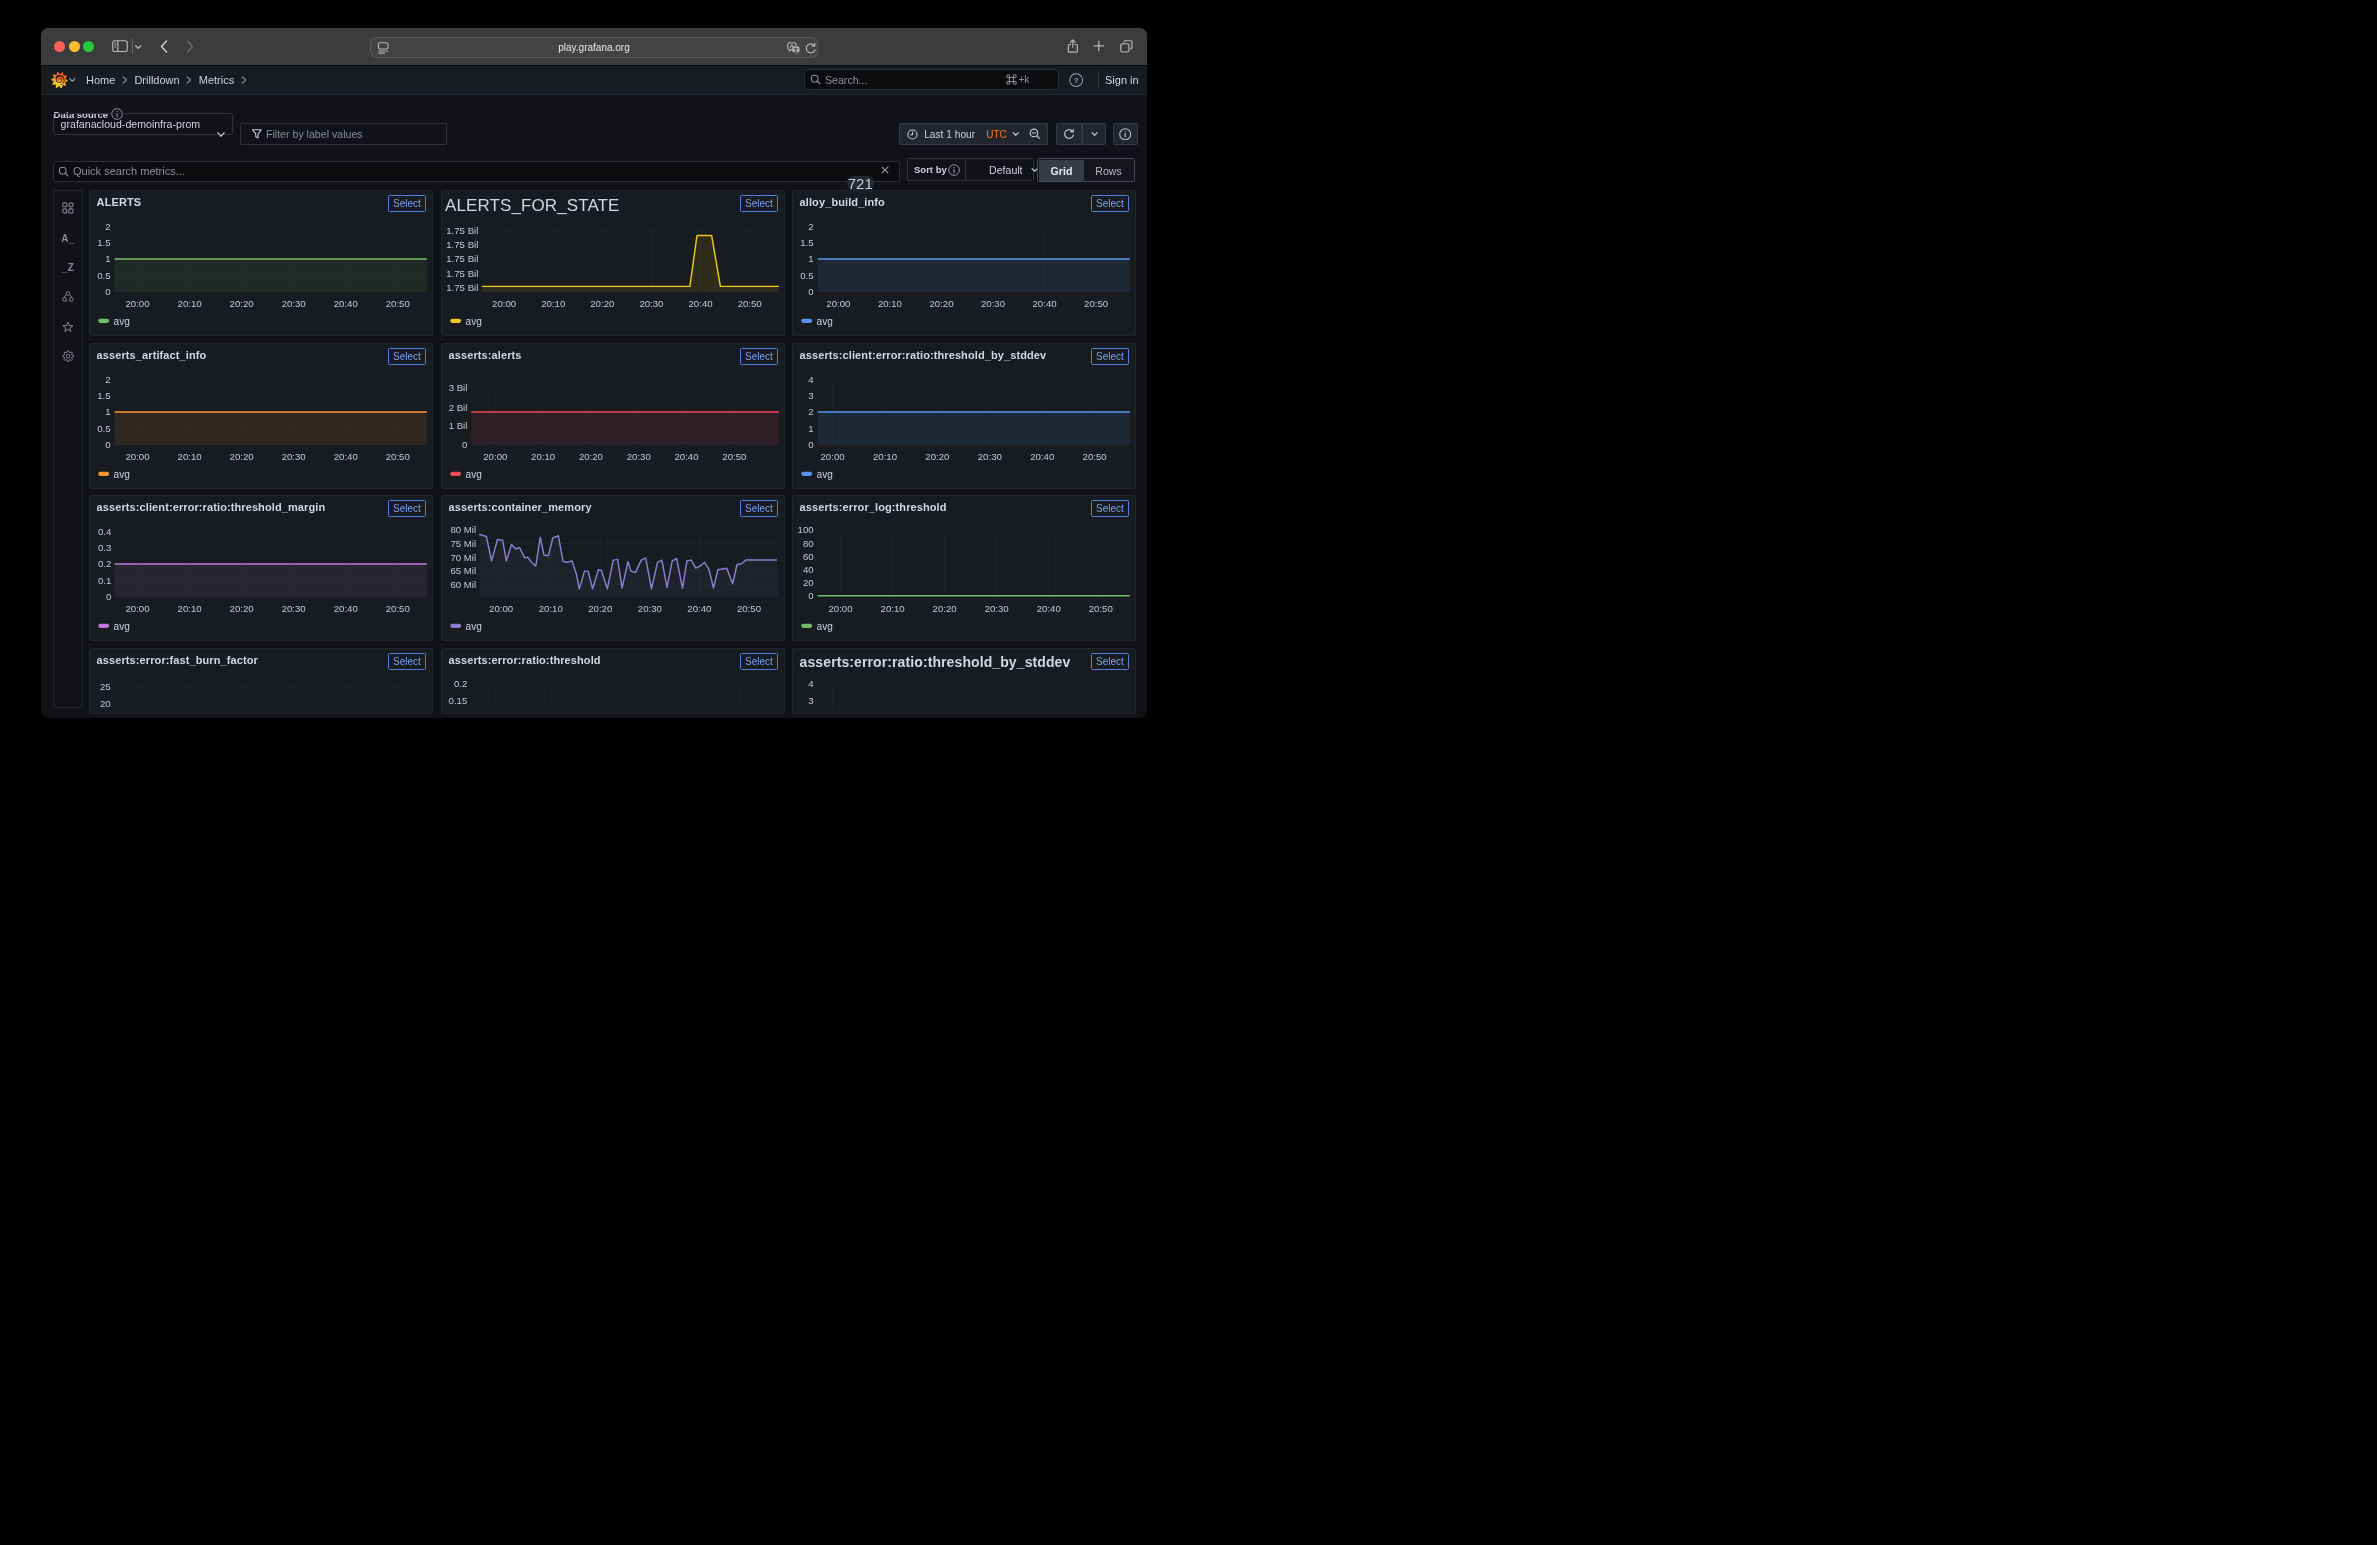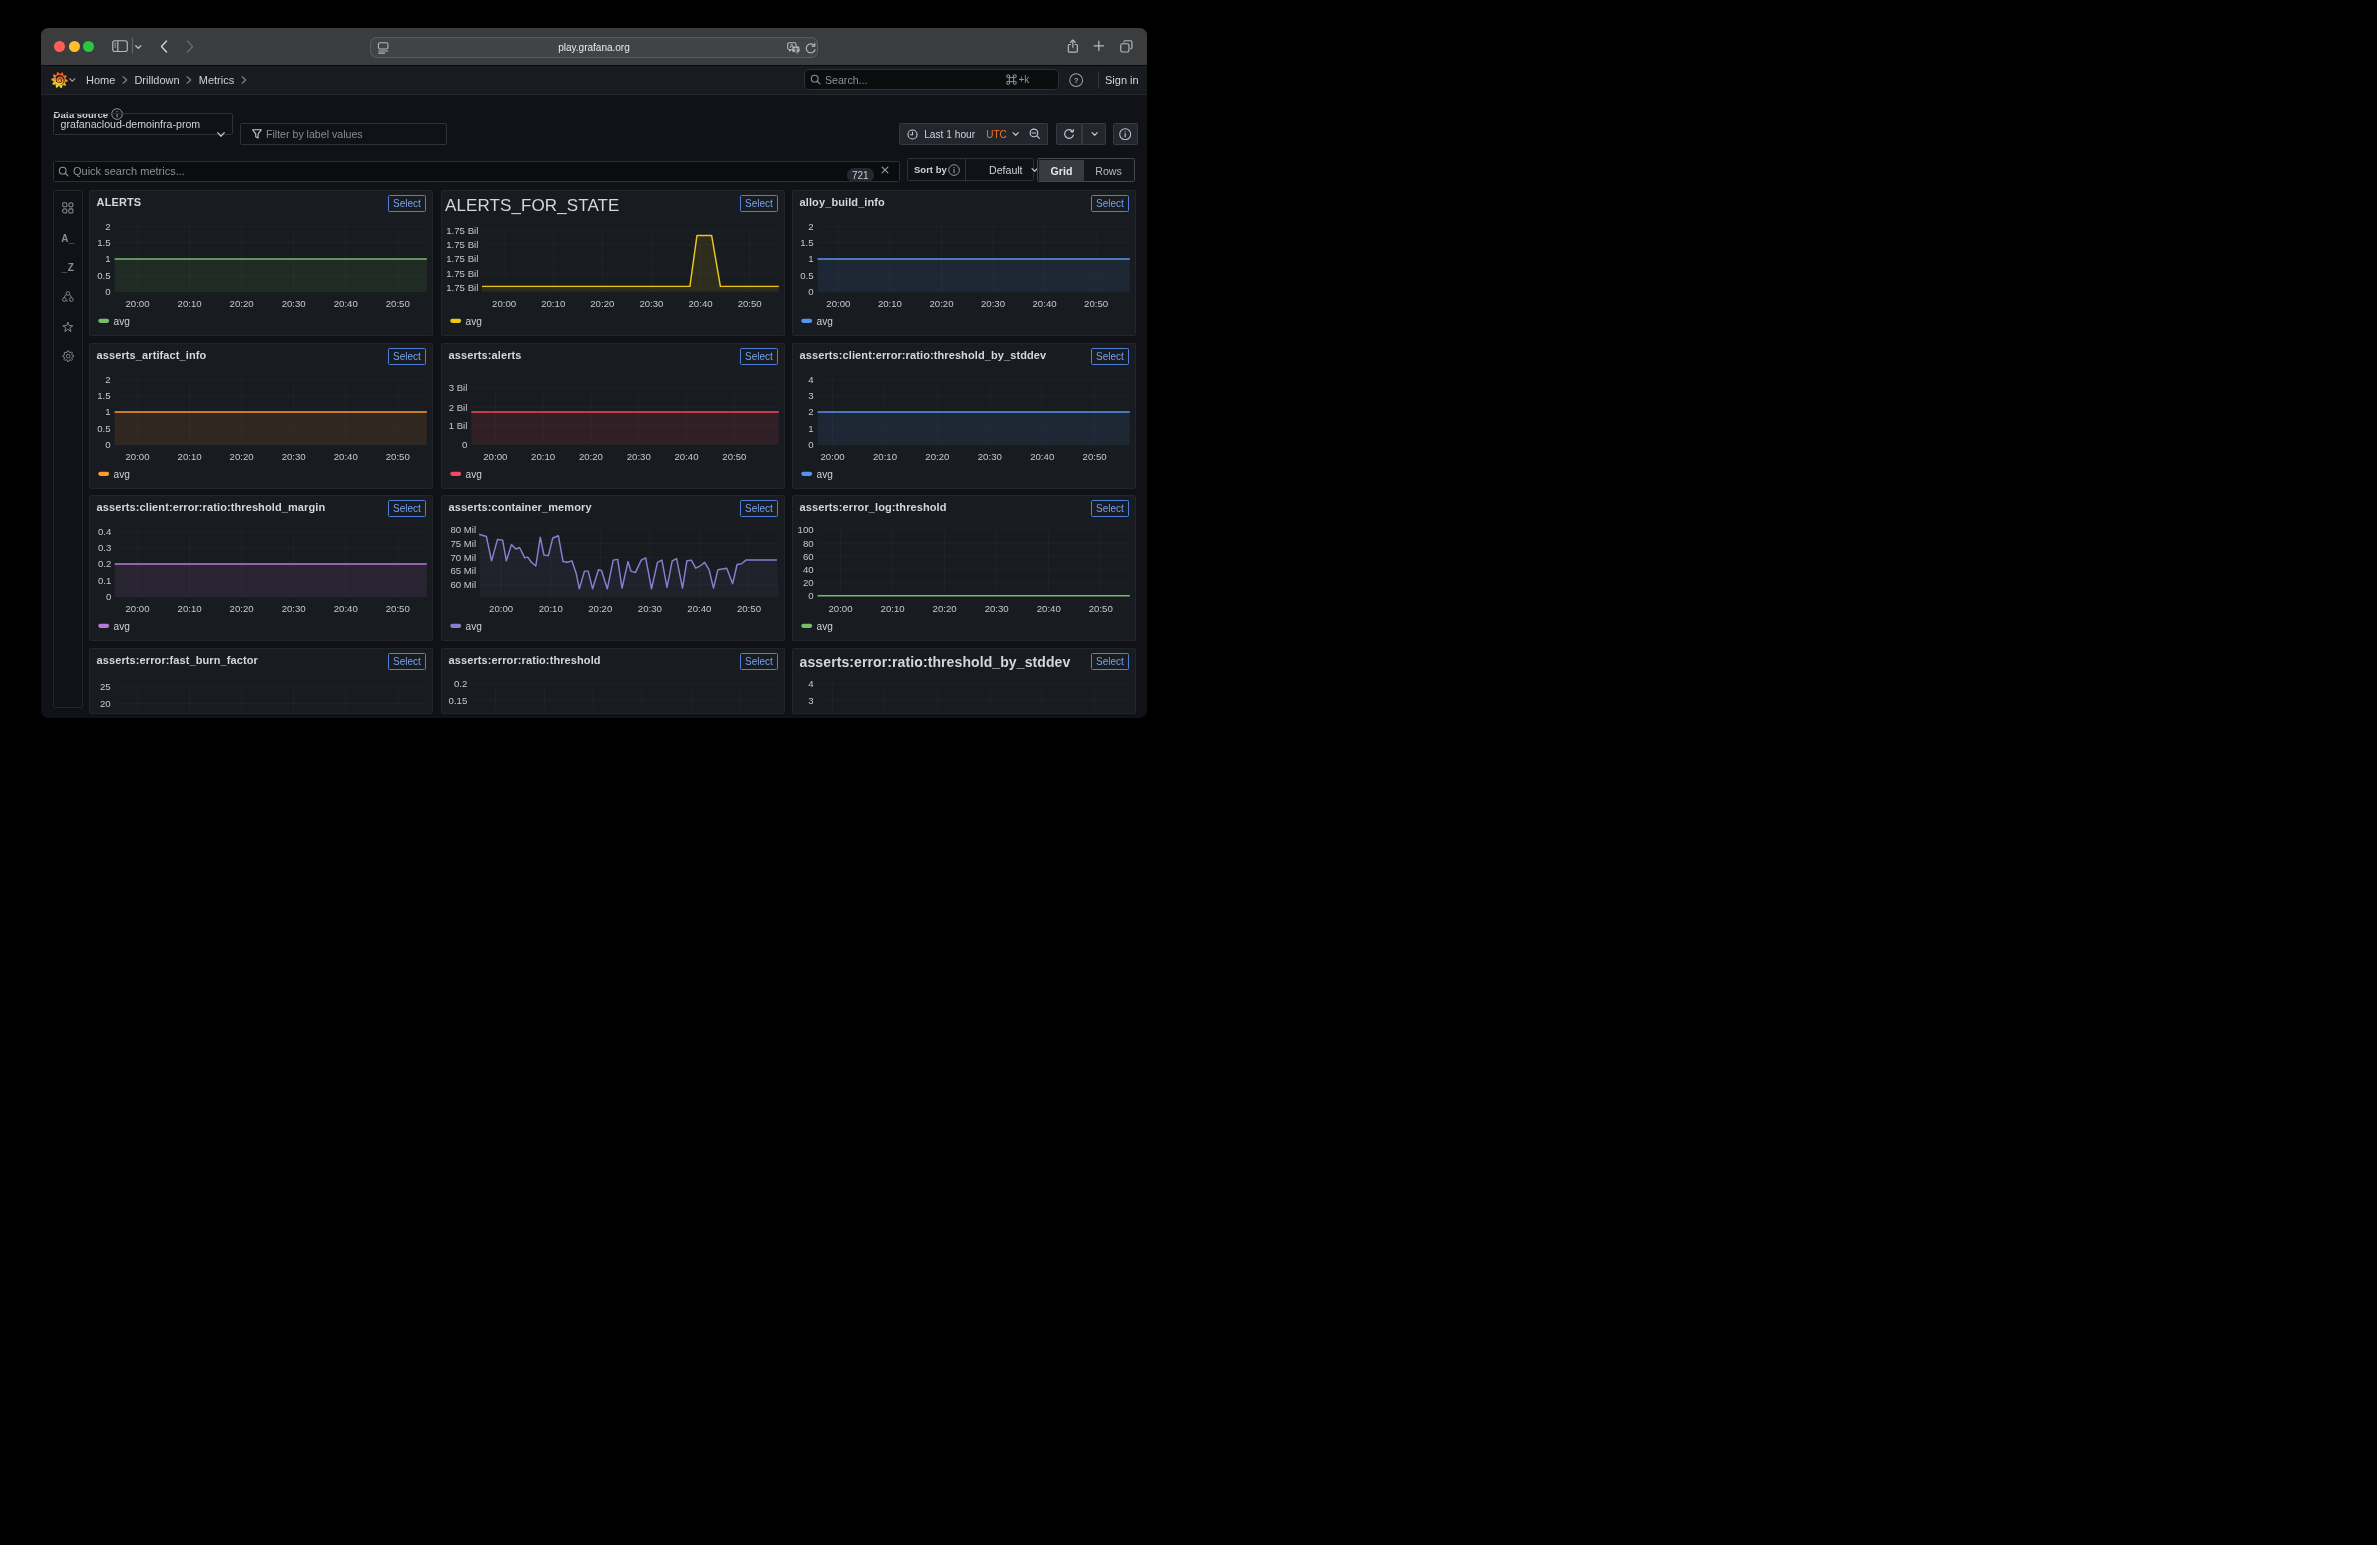--- a/index.html
+++ b/index.html
@@ -153,21 +153,21 @@
           <line x1="8.5" y1="7.9" x2="8.5" y2="12.1" stroke="#c6c7d1" stroke-width="1.5999999999999999" stroke-linecap="round"></line>
           <circle cx="8.5" cy="5.3" r="0.9" fill="#c6c7d1"></circle>
         </svg>
       </div>
       <div style="position:absolute;left:11.8px;top:133px;width:847px;height:20.5px;background:#0b0c0e;border:0.7px solid #2c2f34;border-radius:1.5px;box-sizing:border-box"></div>
       <svg width="11" height="11" viewBox="0 0 15 15" style="position:absolute;left:17px;top:138px">
         <circle cx="6.4" cy="6.4" r="4.6" fill="none" stroke="#8d8f98" stroke-width="1.5"></circle>
         <line x1="9.9" y1="9.9" x2="13.6" y2="13.6" stroke="#8d8f98" stroke-width="1.5" stroke-linecap="round"></line>
       </svg>
       <div style="position:absolute;left:32px;top:133px;height:20.5px;display:flex;align-items:center;font-size:11px;color:#8d8f98">Quick search metrics...</div>
-      <div style="position:absolute;left:806px;top:140px;width:26.6px;height:14px;background:#26282f;border-radius:6.6px;display:flex;align-items:center;justify-content:center;font-size:10px;color:#cbccd6">721</div>
+      <div style="position:absolute;left:806px;top:148px;width:26.6px;height:14px;background:#26282f;border-radius:6.6px;display:flex;align-items:center;justify-content:center;font-size:15px;color:#cbccd6">721</div>
       <svg width="8" height="8" viewBox="0 0 11 11" style="position:absolute;left:840px;top:138px">
         <line x1="1.5" y1="1.5" x2="9.5" y2="9.5" stroke="#9b9da5" stroke-width="1.5" stroke-linecap="round"></line>
         <line x1="9.5" y1="1.5" x2="1.5" y2="9.5" stroke="#9b9da5" stroke-width="1.5" stroke-linecap="round"></line>
       </svg>
       <div style="position:absolute;left:866px;top:130px;width:127px;height:23.4px;border:0.7px solid #2f3338;border-radius:1.5px;box-sizing:border-box"></div>
       <div style="position:absolute;left:873px;top:130px;height:23.4px;display:flex;align-items:center;font-size:9.5px;font-weight:700;color:#d0d1db">Sort by</div>
       <svg width="12.4" height="12.4" viewBox="0 0 17 17" style="position:absolute;left:907px;top:136px">
         <circle cx="8.3" cy="8.3" r="7.3" fill="none" stroke="#9a9ca4" stroke-width="1.3"></circle>
         <line x1="8.3" y1="7.700000000000001" x2="8.3" y2="11.9" stroke="#9a9ca4" stroke-width="1.5" stroke-linecap="round"></line>
         <circle cx="8.3" cy="5.1000000000000005" r="0.9" fill="#9a9ca4"></circle>

